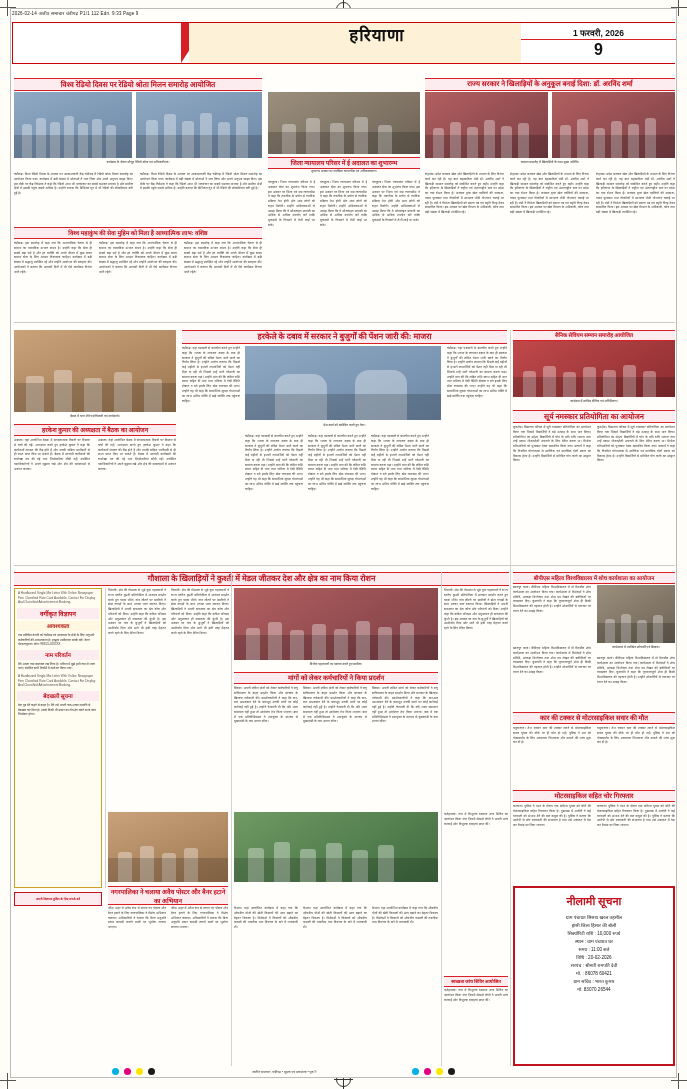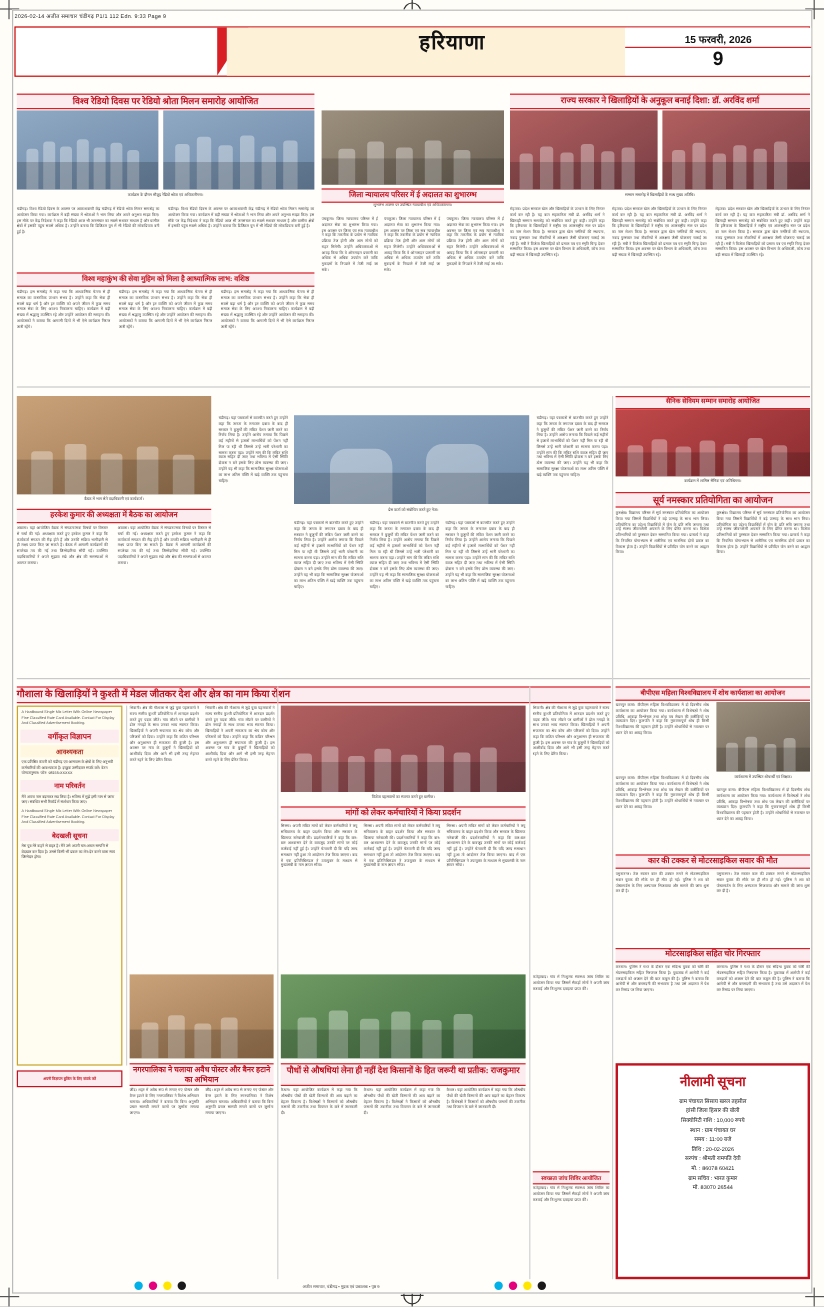--- a/index.html
+++ b/index.html
@@ -73,21 +73,21 @@
 
   <div class="topstrip">2026-02-14  अजीत समाचार  चंडीगढ़  P1/1 112 Edn.   9:33   Page 9</div>
 
   <div class="masthead">
     <div class="mast-red"></div>
     <div class="mast-band"></div>
     <div class="mast-center">
       <span>हरियाणा</span>
     </div>
     <div class="mast-right">
-      <div class="mast-date">15 फरवरी, 2026</div>
+      <div class="mast-date">1 फरवरी, 2026</div>
       <div class="mast-page">9</div>
     </div>
     <div class="mast-rule"></div>
   </div>
 
   <div class="band" style="position:absolute;left:425px;top:78px;width:250px;height:11px;">
     <div class="hl redhl" style="font-size:7px;text-align:center;line-height:11px;">राज्य सरकार ने खिलाड़ियों के अनुकूल बनाई दिशा: डॉ. अरविंद शर्मा</div>
   </div>
   <div class="band" style="position:absolute;left:14px;top:78px;width:248px;height:11px;">
     <div class="hl redhl" style="font-size:7.4px;text-align:center;line-height:11px;">विश्व रेडियो दिवस पर रेडियो श्रोता मिलन समारोह आयोजित</div>
@@ -167,20 +167,23 @@
       <div class="fig" style="left:100px;width:18px;height:40px;"></div>
     <div class="fig" style="left:130px;width:18px;height:33px;"></div>
   </div>
   <div class="cap" style="position:absolute;left:14px;top:414px;width:162px;">बैठक में भाग लेते पदाधिकारी एवं कार्यकर्ता।</div>
   <div class="band" style="position:absolute;left:14px;top:424px;width:162px;height:10px;">
     <div class="hl redhl" style="font-size:6.2px;text-align:center;line-height:10px;">हरकेश कुमार की अध्यक्षता में बैठक का आयोजन</div>
   </div>
   <div class="txt" style="position:absolute;left:14px;top:438px;width:76px;height:122px;overflow:hidden;">अंबाला। यहां आयोजित बैठक में संगठनात्मक विषयों पर विस्तार से चर्चा की गई। अध्यक्षता करते हुए हरकेश कुमार ने कहा कि कार्यकर्ता संगठन की रीढ़ होते हैं और उनकी सक्रिय भागीदारी से ही लक्ष्य प्राप्त किए जा सकते हैं। बैठक में आगामी कार्यक्रमों की रूपरेखा तय की गई तथा जिम्मेदारियां सौंपी गईं। उपस्थित पदाधिकारियों ने अपने सुझाव रखे और क्षेत्र की समस्याओं से अवगत कराया।</div>
   <div class="txt" style="position:absolute;left:98px;top:438px;width:78px;height:122px;overflow:hidden;">अंबाला। यहां आयोजित बैठक में संगठनात्मक विषयों पर विस्तार से चर्चा की गई। अध्यक्षता करते हुए हरकेश कुमार ने कहा कि कार्यकर्ता संगठन की रीढ़ होते हैं और उनकी सक्रिय भागीदारी से ही लक्ष्य प्राप्त किए जा सकते हैं। बैठक में आगामी कार्यक्रमों की रूपरेखा तय की गई तथा जिम्मेदारियां सौंपी गईं। उपस्थित पदाधिकारियों ने अपने सुझाव रखे और क्षेत्र की समस्याओं से अवगत कराया।</div>
 
+  <div class="band" style="position:absolute;left:182px;top:330px;width:325px;height:12px;">
+    <div class="hl redhl" style="font-size:8px;text-align:center;line-height:12px;">हरकेले के दबाव में सरकार ने बुजुर्गों की पेंशन जारी की: माजरा</div>
+  </div>
   <div class="ph" style="position:absolute;left:245px;top:346px;width:196px;height:74px;">
     <div class="fig" style="left:30px;width:52px;height:46px;border-radius:14px 14px 0 0;"></div>
     <div class="fig" style="left:110px;width:52px;height:50px;border-radius:14px 14px 0 0;"></div>
   </div>
   <div class="cap" style="position:absolute;left:182px;top:423px;width:325px;">प्रेस वार्ता को संबोधित करते हुए नेता।</div>
   <div class="txt" style="position:absolute;left:182px;top:346px;width:58px;height:210px;overflow:hidden;">चंडीगढ़। यहां पत्रकारों से बातचीत करते हुए उन्होंने कहा कि जनता के लगातार दबाव के बाद ही सरकार ने बुजुर्गों की लंबित पेंशन जारी करने का निर्णय लिया है। उन्होंने आरोप लगाया कि पिछले कई महीनों से हजारों लाभार्थियों को पेंशन नहीं मिल पा रही थी जिससे उन्हें भारी परेशानी का सामना करना पड़ा। उन्होंने मांग की कि लंबित राशि ब्याज सहित दी जाए तथा भविष्य में ऐसी स्थिति दोबारा न बने इसके लिए ठोस व्यवस्था की जाए। उन्होंने यह भी कहा कि सामाजिक सुरक्षा योजनाओं का लाभ अंतिम पंक्ति में खड़े व्यक्ति तक पहुंचना चाहिए।</div>
   <div class="txt" style="position:absolute;left:245px;top:434px;width:58px;height:122px;overflow:hidden;">चंडीगढ़। यहां पत्रकारों से बातचीत करते हुए उन्होंने कहा कि जनता के लगातार दबाव के बाद ही सरकार ने बुजुर्गों की लंबित पेंशन जारी करने का निर्णय लिया है। उन्होंने आरोप लगाया कि पिछले कई महीनों से हजारों लाभार्थियों को पेंशन नहीं मिल पा रही थी जिससे उन्हें भारी परेशानी का सामना करना पड़ा। उन्होंने मांग की कि लंबित राशि ब्याज सहित दी जाए तथा भविष्य में ऐसी स्थिति दोबारा न बने इसके लिए ठोस व्यवस्था की जाए। उन्होंने यह भी कहा कि सामाजिक सुरक्षा योजनाओं का लाभ अंतिम पंक्ति में खड़े व्यक्ति तक पहुंचना चाहिए।</div>
   <div class="txt" style="position:absolute;left:308px;top:434px;width:58px;height:122px;overflow:hidden;">चंडीगढ़। यहां पत्रकारों से बातचीत करते हुए उन्होंने कहा कि जनता के लगातार दबाव के बाद ही सरकार ने बुजुर्गों की लंबित पेंशन जारी करने का निर्णय लिया है। उन्होंने आरोप लगाया कि पिछले कई महीनों से हजारों लाभार्थियों को पेंशन नहीं मिल पा रही थी जिससे उन्हें भारी परेशानी का सामना करना पड़ा। उन्होंने मांग की कि लंबित राशि ब्याज सहित दी जाए तथा भविष्य में ऐसी स्थिति दोबारा न बने इसके लिए ठोस व्यवस्था की जाए। उन्होंने यह भी कहा कि सामाजिक सुरक्षा योजनाओं का लाभ अंतिम पंक्ति में खड़े व्यक्ति तक पहुंचना चाहिए।</div>
   <div class="txt" style="position:absolute;left:371px;top:434px;width:58px;height:122px;overflow:hidden;">चंडीगढ़। यहां पत्रकारों से बातचीत करते हुए उन्होंने कहा कि जनता के लगातार दबाव के बाद ही सरकार ने बुजुर्गों की लंबित पेंशन जारी करने का निर्णय लिया है। उन्होंने आरोप लगाया कि पिछले कई महीनों से हजारों लाभार्थियों को पेंशन नहीं मिल पा रही थी जिससे उन्हें भारी परेशानी का सामना करना पड़ा। उन्होंने मांग की कि लंबित राशि ब्याज सहित दी जाए तथा भविष्य में ऐसी स्थिति दोबारा न बने इसके लिए ठोस व्यवस्था की जाए। उन्होंने यह भी कहा कि सामाजिक सुरक्षा योजनाओं का लाभ अंतिम पंक्ति में खड़े व्यक्ति तक पहुंचना चाहिए।</div>
   <div class="txt" style="position:absolute;left:447px;top:346px;width:60px;height:210px;overflow:hidden;">चंडीगढ़। यहां पत्रकारों से बातचीत करते हुए उन्होंने कहा कि जनता के लगातार दबाव के बाद ही सरकार ने बुजुर्गों की लंबित पेंशन जारी करने का निर्णय लिया है। उन्होंने आरोप लगाया कि पिछले कई महीनों से हजारों लाभार्थियों को पेंशन नहीं मिल पा रही थी जिससे उन्हें भारी परेशानी का सामना करना पड़ा। उन्होंने मांग की कि लंबित राशि ब्याज सहित दी जाए तथा भविष्य में ऐसी स्थिति दोबारा न बने इसके लिए ठोस व्यवस्था की जाए। उन्होंने यह भी कहा कि सामाजिक सुरक्षा योजनाओं का लाभ अंतिम पंक्ति में खड़े व्यक्ति तक पहुंचना चाहिए।</div>
@@ -200,21 +203,21 @@
   <div class="cap" style="position:absolute;left:513px;top:399px;width:162px;">कार्यक्रम में शामिल सैनिक एवं अतिथिगण।</div>
   <div class="band" style="position:absolute;left:513px;top:410px;width:162px;height:11px;">
     <div class="hl redhl" style="font-size:7.5px;text-align:center;line-height:11px;">सूर्य नमस्कार प्रतियोगिता का आयोजन</div>
   </div>
   <div class="txt" style="position:absolute;left:513px;top:425px;width:78px;height:132px;overflow:hidden;">कुरुक्षेत्र। विद्यालय परिसर में सूर्य नमस्कार प्रतियोगिता का आयोजन किया गया जिसमें विद्यार्थियों ने बड़े उत्साह के साथ भाग लिया। प्रतियोगिता का उद्देश्य विद्यार्थियों में योग के प्रति रुचि जगाना तथा उन्हें स्वस्थ जीवनशैली अपनाने के लिए प्रेरित करना था। विजेता प्रतिभागियों को पुरस्कार देकर सम्मानित किया गया। प्राचार्य ने कहा कि नियमित योगाभ्यास से शारीरिक एवं मानसिक दोनों प्रकार का विकास होता है। उन्होंने विद्यार्थियों से प्रतिदिन योग करने का आह्वान किया।</div>
   <div class="txt" style="position:absolute;left:597px;top:425px;width:78px;height:132px;overflow:hidden;">कुरुक्षेत्र। विद्यालय परिसर में सूर्य नमस्कार प्रतियोगिता का आयोजन किया गया जिसमें विद्यार्थियों ने बड़े उत्साह के साथ भाग लिया। प्रतियोगिता का उद्देश्य विद्यार्थियों में योग के प्रति रुचि जगाना तथा उन्हें स्वस्थ जीवनशैली अपनाने के लिए प्रेरित करना था। विजेता प्रतिभागियों को पुरस्कार देकर सम्मानित किया गया। प्राचार्य ने कहा कि नियमित योगाभ्यास से शारीरिक एवं मानसिक दोनों प्रकार का विकास होता है। उन्होंने विद्यार्थियों से प्रतिदिन योग करने का आह्वान किया।</div>
 
   <div class="divider" style="left:14px;top:565px;width:661px;height:1px;"></div>
 
   <div class="band" style="position:absolute;left:14px;top:572px;width:495px;height:12px;">
-    <div class="hl redhl" style="font-size:8px;line-height:12px;">गौशाला के खिलाड़ियों ने कुश्ती में मेडल जीतकर देश और क्षेत्र का नाम किया रोशन</div>
+    <div class="hl redhl" style="font-size:8px;text-align:center;line-height:12px;">गौशाला के खिलाड़ियों ने कुश्ती में मेडल जीतकर देश और क्षेत्र का नाम किया रोशन</div>
   </div>
 
   <div class="adbox" style="left:14px;top:588px;width:88px;height:300px;">
     <div class="adline" style="padding:2px 3px 0;color:#555;">A Hardbound Single Mix Letter With Online Newspaper Fine Classified Rate Card Available. Contact For Display And Classified Advertisement Booking.</div>
     <div class="adhead" style="margin:3px 2px 2px;font-size:6.2px;padding:1px 0;">वर्गीकृत विज्ञापन</div>
     <div class="adhead" style="margin:2px 2px;font-size:5.4px;padding:1px 0;background:#fff7e0;color:#b3261e;">आवश्यकता</div>
     <div class="adline" style="padding:0 3px;">एक प्रतिष्ठित कंपनी को चंडीगढ़ एवं आसपास के क्षेत्रों के लिए अनुभवी कर्मचारियों की आवश्यकता है। इच्छुक उम्मीदवार संपर्क करें। वेतन योग्यतानुसार। फोन: 98155-XXXXX</div>
     <div class="adhead" style="margin:3px 2px 2px;font-size:5.6px;padding:1px 0;background:#fdecef;">नाम परिवर्तन</div>
     <div class="adline" style="padding:0 3px;">मैंने अपना नाम बदलकर रख लिया है। भविष्य में मुझे इसी नाम से जाना जाए। संबंधित सभी रिकॉर्ड में संशोधन किया जाए।</div>
     <div class="adline" style="padding:3px 3px 0;color:#555;">A Hardbound Single Mix Letter With Online Newspaper Fine Classified Rate Card Available. Contact For Display And Classified Advertisement Booking.</div>
@@ -288,23 +291,20 @@
       <div class="fig" style="left:144px;width:16px;height:37px;"></div>
   </div>
   <div class="txt" style="position:absolute;left:444px;top:812px;width:64px;height:160px;overflow:hidden;">फतेहाबाद। गांव में निःशुल्क स्वास्थ्य जांच शिविर का आयोजन किया गया जिसमें सैकड़ों लोगों ने अपनी जांच करवाई और निःशुल्क दवाइयां प्राप्त कीं।</div>
 
   <div class="band" style="position:absolute;left:108px;top:886px;width:120px;height:17px;">
     <div class="hl redhl" style="font-size:6.4px;text-align:center;line-height:8.5px;padding-top:1px;">नगरपालिका ने चलाया अवैध पोस्टर और बैनर हटाने का अभियान</div>
   </div>
   <div class="txt" style="position:absolute;left:108px;top:906px;width:58px;height:160px;overflow:hidden;">जींद। शहर में अवैध रूप से लगाए गए पोस्टर और बैनर हटाने के लिए नगरपालिका ने विशेष अभियान चलाया। अधिकारियों ने बताया कि बिना अनुमति प्रचार सामग्री लगाने वालों पर जुर्माना लगाया जाएगा।</div>
   <div class="txt" style="position:absolute;left:171px;top:906px;width:57px;height:160px;overflow:hidden;">जींद। शहर में अवैध रूप से लगाए गए पोस्टर और बैनर हटाने के लिए नगरपालिका ने विशेष अभियान चलाया। अधिकारियों ने बताया कि बिना अनुमति प्रचार सामग्री लगाने वालों पर जुर्माना लगाया जाएगा।</div>
 
-  <div class="band" style="position:absolute;left:234px;top:886px;width:204px;height:17px;">
-    <div class="hl redhl" style="font-size:7px;text-align:center;line-height:8.5px;padding-top:1px;">पौधों से औषधियां लेना ही नहीं देश किसानों के हित जरूरी था प्रतीक: राजकुमार</div>
-  </div>
   <div class="txt" style="position:absolute;left:234px;top:906px;width:64px;height:160px;overflow:hidden;">कैथल। यहां आयोजित कार्यक्रम में कहा गया कि औषधीय पौधों की खेती किसानों की आय बढ़ाने का बेहतर विकल्प है। विशेषज्ञों ने किसानों को औषधीय फसलों की तकनीक तथा विपणन के बारे में जानकारी दी।</div>
   <div class="txt" style="position:absolute;left:303px;top:906px;width:64px;height:160px;overflow:hidden;">कैथल। यहां आयोजित कार्यक्रम में कहा गया कि औषधीय पौधों की खेती किसानों की आय बढ़ाने का बेहतर विकल्प है। विशेषज्ञों ने किसानों को औषधीय फसलों की तकनीक तथा विपणन के बारे में जानकारी दी।</div>
   <div class="txt" style="position:absolute;left:372px;top:906px;width:66px;height:160px;overflow:hidden;">कैथल। यहां आयोजित कार्यक्रम में कहा गया कि औषधीय पौधों की खेती किसानों की आय बढ़ाने का बेहतर विकल्प है। विशेषज्ञों ने किसानों को औषधीय फसलों की तकनीक तथा विपणन के बारे में जानकारी दी।</div>
 
   <div class="band" style="position:absolute;left:444px;top:976px;width:64px;height:9px;">
     <div class="hl redhl" style="font-size:4.6px;text-align:center;line-height:9px;">स्वच्छता जांच शिविर आयोजित</div>
   </div>
   <div class="txt" style="position:absolute;left:444px;top:988px;width:64px;height:78px;overflow:hidden;">फतेहाबाद। गांव में निःशुल्क स्वास्थ्य जांच शिविर का आयोजन किया गया जिसमें सैकड़ों लोगों ने अपनी जांच करवाई और निःशुल्क दवाइयां प्राप्त कीं।</div>
 
   <div class="auction" style="left:513px;top:886px;width:162px;height:180px;">

